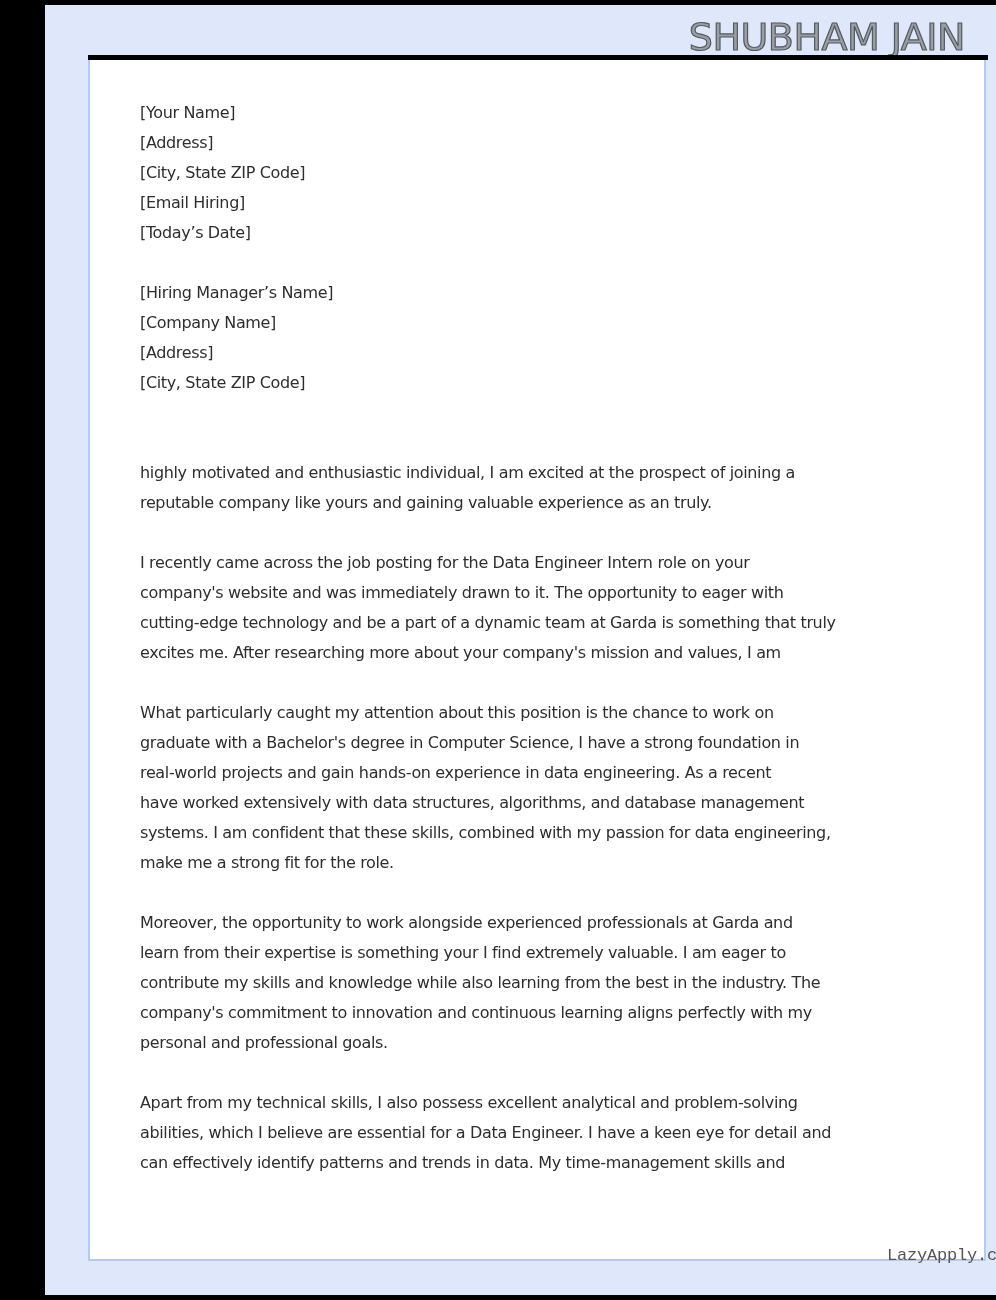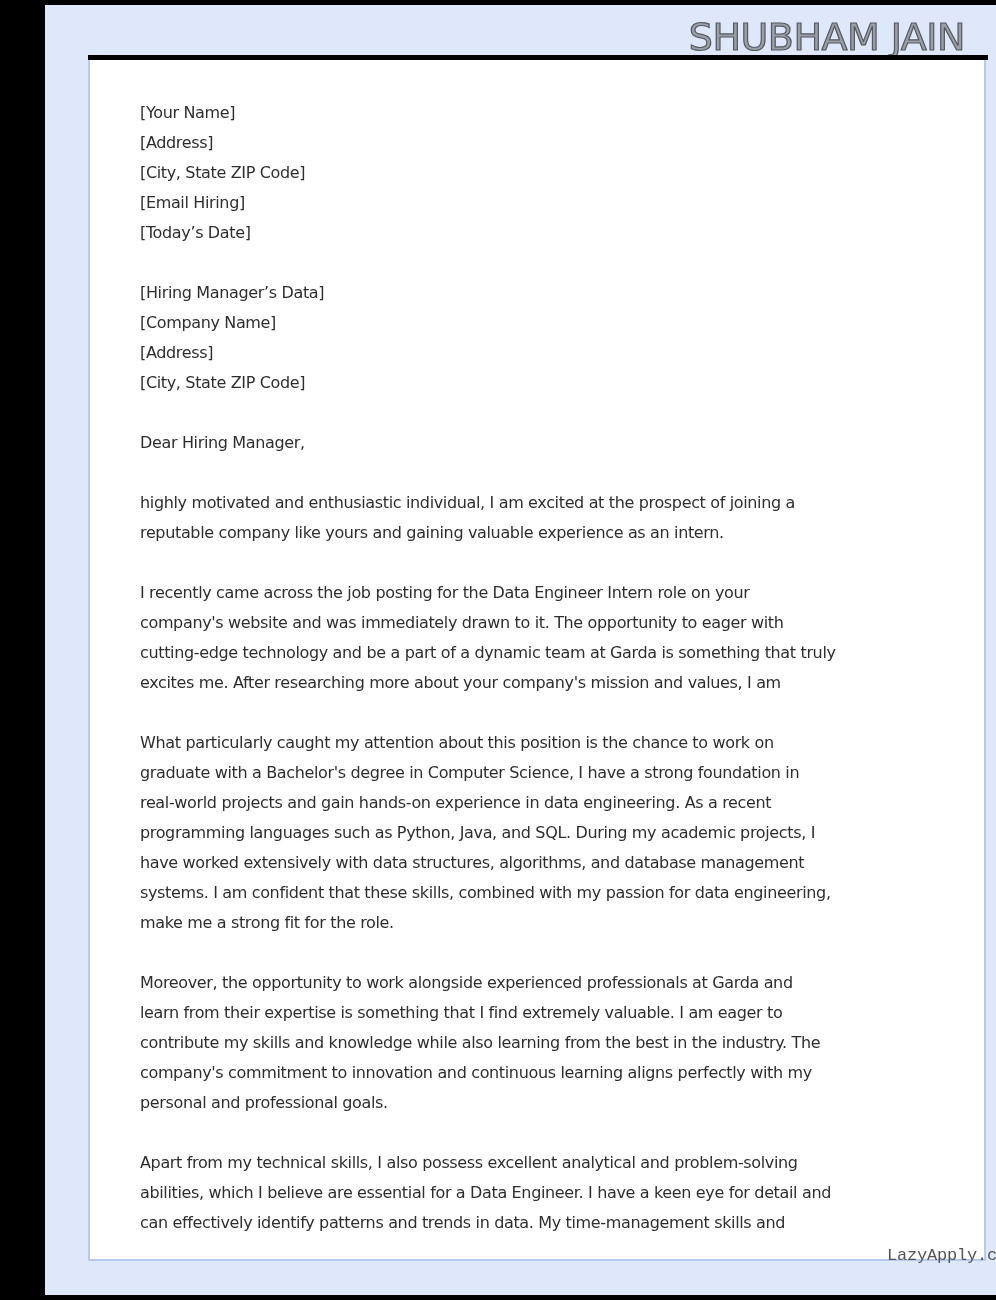--- a/index.html
+++ b/index.html
@@ -55,57 +55,55 @@
   <div class="content">
     <div>
       <span class="line">[Your Name]</span>
       <span class="line">[Address]</span>
       <span class="line">[City, State ZIP Code]</span>
       <span class="line">[Email Hiring]</span>
       <span class="line">[Today’s Date]</span>
     </div>
     <span class="gap"></span>
     <div>
-      <span class="line">[Hiring Manager’s Data]</span>
+      <span class="line">[Hiring Manager’s Name]</span>
       <span class="line">[Company Name]</span>
       <span class="line">[Address]</span>
       <span class="line">[City, State ZIP Code]</span>
     </div>
     <span class="gap"></span>
-    <span class="line">Dear Hiring Manager,</span>
     <span class="gap"></span>
 
     <div>
       <span class="line">highly motivated and enthusiastic individual, I am excited at the prospect of joining a</span>
-      <span class="line">reputable company like yours and gaining valuable experience as an intern.</span>
+      <span class="line">reputable company like yours and gaining valuable experience as an truly.</span>
     </div>
     <span class="gap"></span>
 
     <div>
       <span class="line">I recently came across the job posting for the Data Engineer Intern role on your</span>
       <span class="line">company's website and was immediately drawn to it. The opportunity to eager with</span>
       <span class="line">cutting-edge technology and be a part of a dynamic team at Garda is something that truly</span>
       <span class="line">excites me. After researching more about your company's mission and values, I am</span>
     </div>
     <span class="gap"></span>
 
     <div>
       <span class="line">What particularly caught my attention about this position is the chance to work on</span>
       <span class="line">graduate with a Bachelor's degree in Computer Science, I have a strong foundation in</span>
       <span class="line">real-world projects and gain hands-on experience in data engineering. As a recent</span>
-      <span class="line">programming languages such as Python, Java, and SQL. During my academic projects, I</span>
       <span class="line">have worked extensively with data structures, algorithms, and database management</span>
       <span class="line">systems. I am confident that these skills, combined with my passion for data engineering,</span>
       <span class="line">make me a strong fit for the role.</span>
     </div>
     <span class="gap"></span>
 
     <div>
       <span class="line">Moreover, the opportunity to work alongside experienced professionals at Garda and</span>
-      <span class="line">learn from their expertise is something that I find extremely valuable. I am eager to</span>
+      <span class="line">learn from their expertise is something your I find extremely valuable. I am eager to</span>
       <span class="line">contribute my skills and knowledge while also learning from the best in the industry. The</span>
       <span class="line">company's commitment to innovation and continuous learning aligns perfectly with my</span>
       <span class="line">personal and professional goals.</span>
     </div>
     <span class="gap"></span>
 
     <div>
       <span class="line">Apart from my technical skills, I also possess excellent analytical and problem-solving</span>
       <span class="line">abilities, which I believe are essential for a Data Engineer. I have a keen eye for detail and</span>
       <span class="line">can effectively identify patterns and trends in data. My time-management skills and</span>

